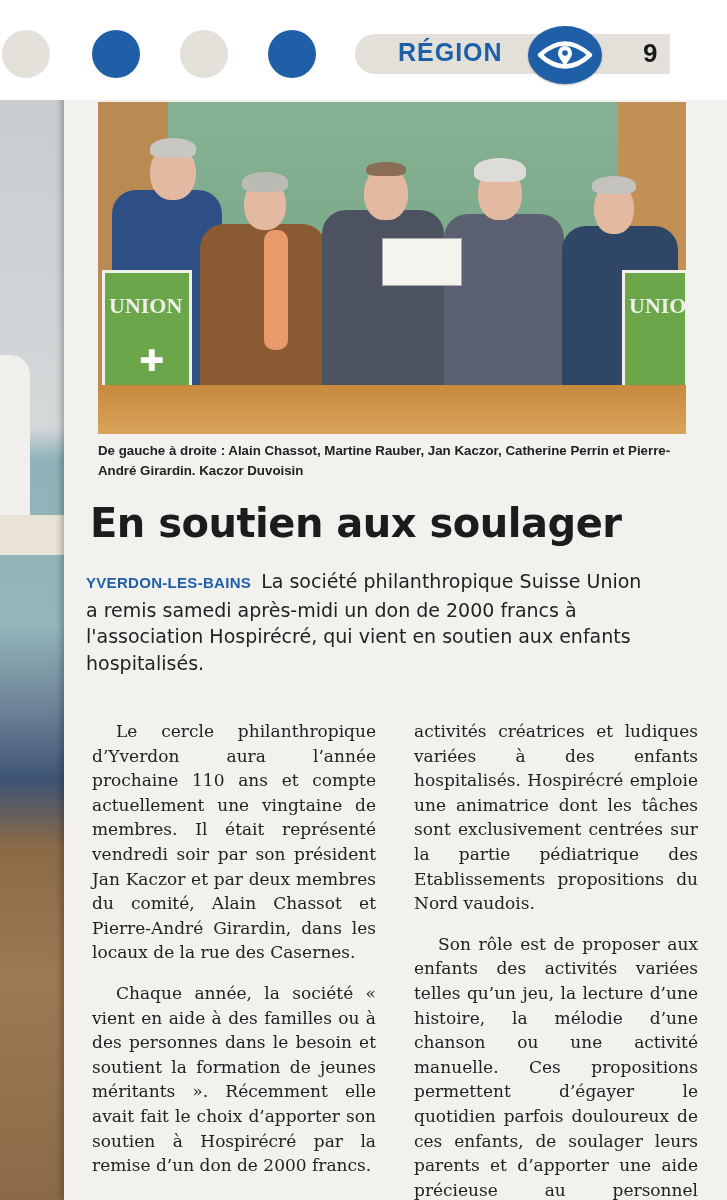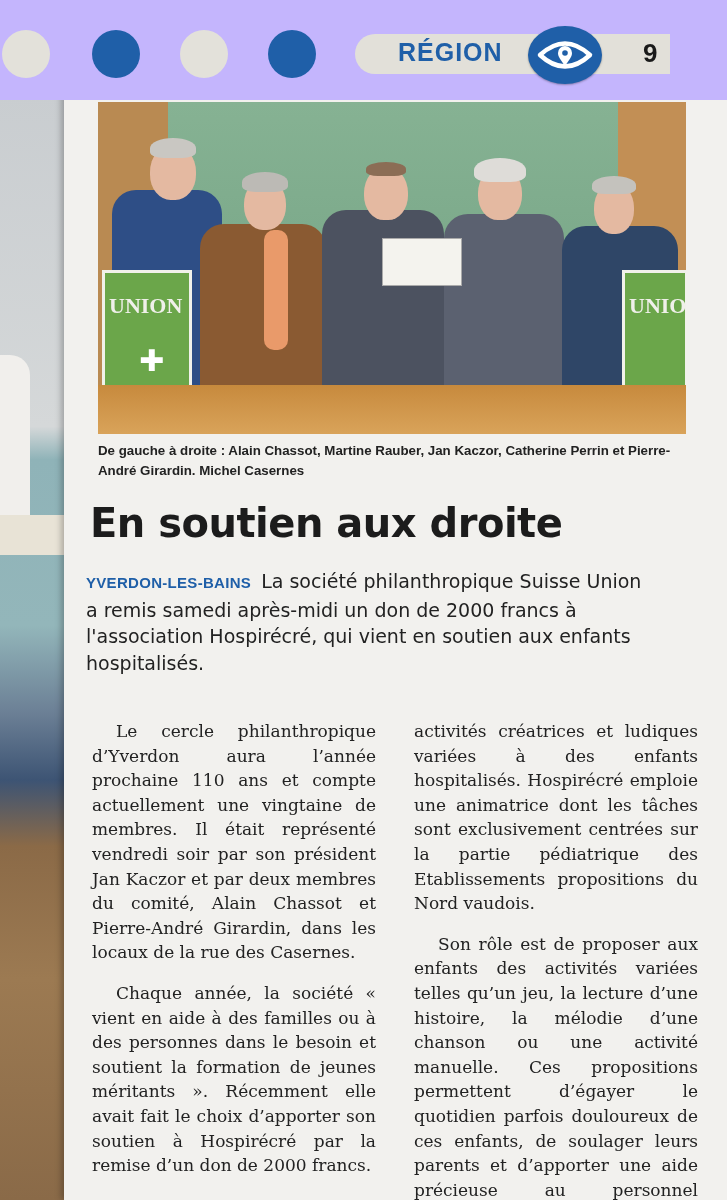--- a/index.html
+++ b/index.html
@@ -14,21 +14,21 @@
     background: linear-gradient(180deg,#c9cdd0 0%,#d5d8d9 30%,#8fb3b8 33%,#93b6ba 48%,#6b7f95 56%,#3d5474 62%,#8b6a47 68%,#9c7a52 80%,#8a6a48 100%);
   }
   .bg-left .shirt { position:absolute; left:0; top:260px; width:30px; height:200px; background:#f1efec; border-radius:0 20px 20px 0; }
   .bg-left .table { position:absolute; left:0; top:420px; width:72px; height:40px; background:#e8e3d6; }
   .page {
     position:absolute; left:64px; top:0; width:663px; height:1200px;
     background:#f2f1ee;
     box-shadow:-3px 0 6px rgba(0,0,0,0.25);
   }
   
-  .header { position:absolute; left:0; top:0; width:727px; height:100px; background:#c4b5fd; }
+  .header { position:absolute; left:0; top:0; width:727px; height:100px; background:#ffffff; }
   .dot { position:absolute; width:48px; height:48px; border-radius:50%; top:30px; }
   .dot.grey { background:#e3e1da; }
   .dot.blue { background:#1f5fa8; }
   .section-pill {
     position:absolute; left:355px; top:34px; width:315px; height:40px;
     background:#e2e0d9; border-radius:20px 0 0 20px;
   }
   .section-label {
     position:absolute; left:398px; top:38px; font-family:"Liberation Sans", sans-serif;
     font-weight:bold; font-size:25px; color:#1f5fa8; letter-spacing:1px;
@@ -150,24 +150,24 @@
     <div style="position:absolute;left:34px;top:70px;font-size:30px;color:#fff;">✚</div>
   </div>
   <div class="banner" style="left:524px;top:168px;width:60px;height:126px;">
     <div class="txt">UNION</div>
   </div>
   <div class="desk"></div>
 </div>
 
 <div class="caption">
   <span>De gauche à droite : Alain Chassot, Martine Rauber, Jan Kaczor, Catherine Perrin et Pierre-André Girardin.</span>
-  <span>Michel Casernes</span>
+  <span>Kaczor Duvoisin</span>
 </div>
 
-<div class="headline">En soutien aux droite</div>
+<div class="headline">En soutien aux soulager</div>
 
 <div class="lead">
   <span class="dateline">YVERDON-LES-BAINS</span>
   <span>La société philanthropique Suisse Union a remis samedi après-midi un don de 2000 francs à l'association Hospirécré, qui vient en soutien aux enfants hospitalisés.</span>
 </div>
 
 <div class="col col1">
   <p>Le cercle philanthropique d’Yverdon aura l’année prochaine 110 ans et compte actuellement une vingtaine de membres. Il était représenté vendredi soir par son président Jan Kaczor et par deux membres du comité, Alain Chassot et Pierre-André Girardin, dans les locaux de la rue des Casernes.</p>
   <p>Chaque année, la société « vient en aide à des familles ou à des personnes dans le besoin et soutient la formation de jeunes méritants ». Récemment elle avait fait le choix d’apporter son soutien à Hospirécré par la remise d’un don de 2000 francs.</p>
 </div>

